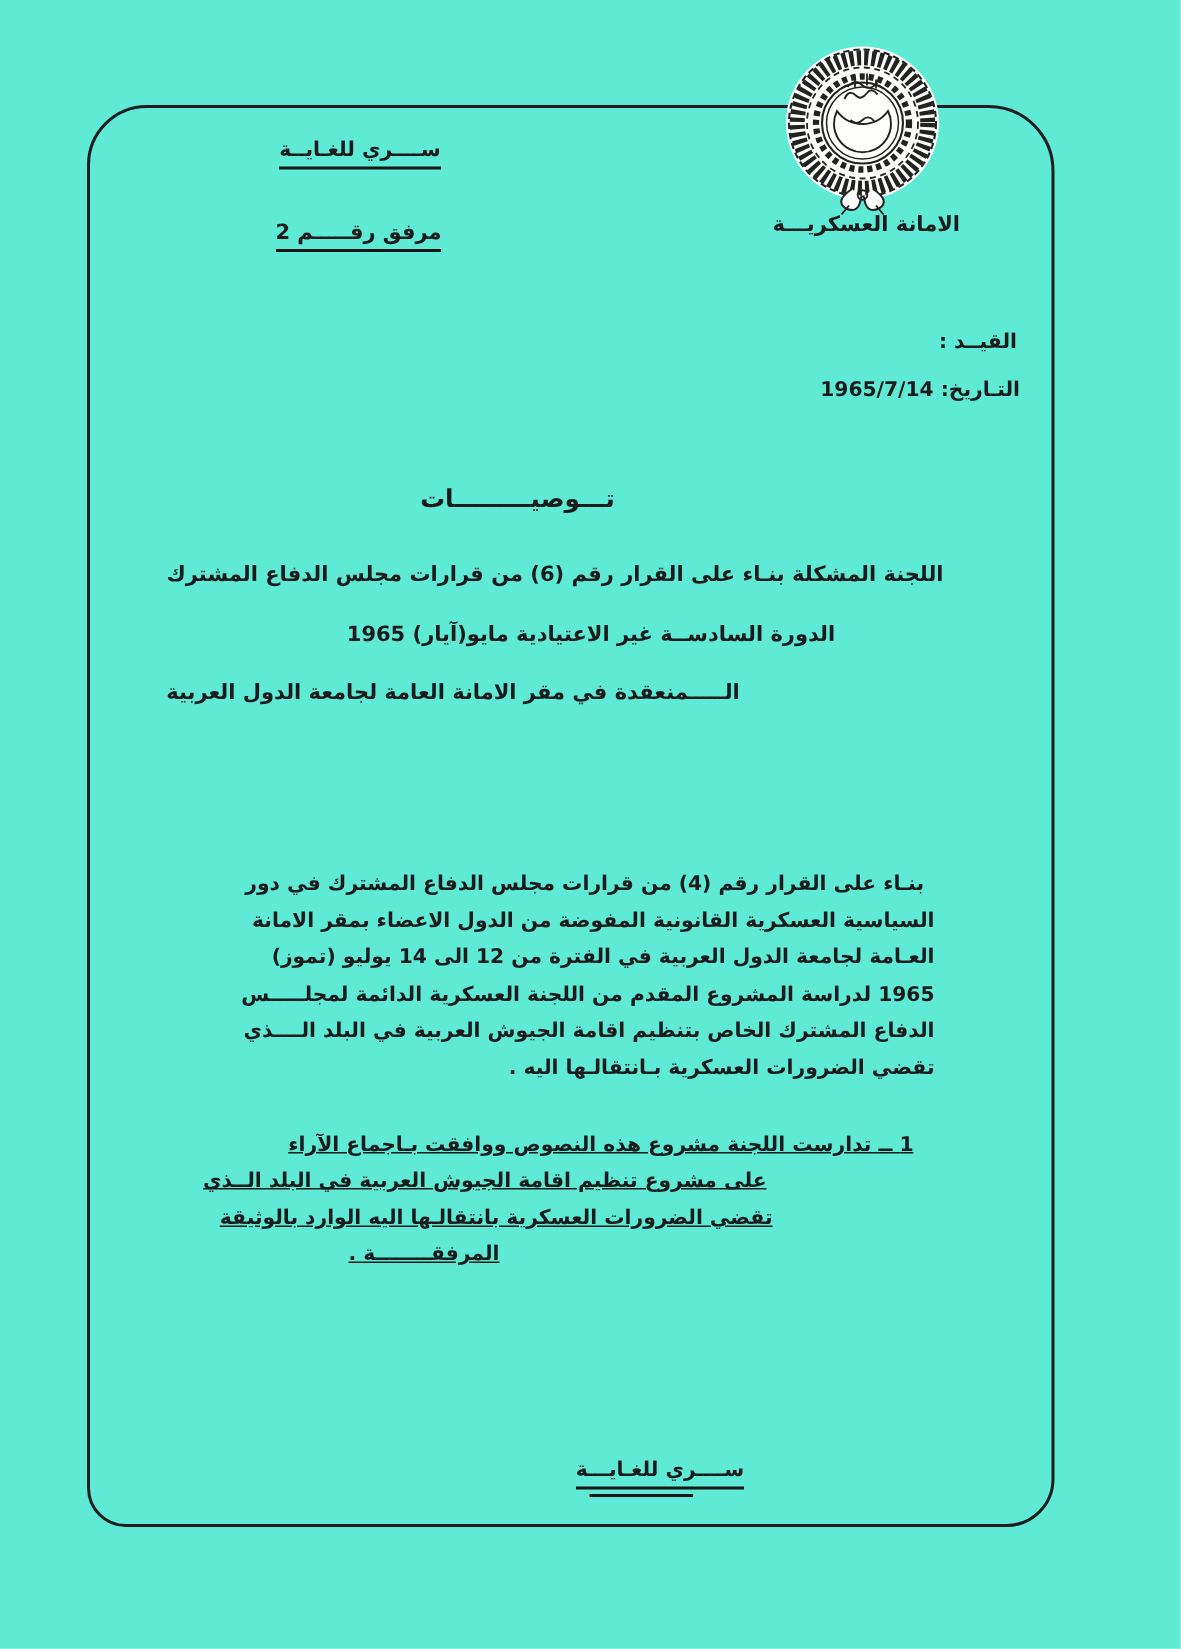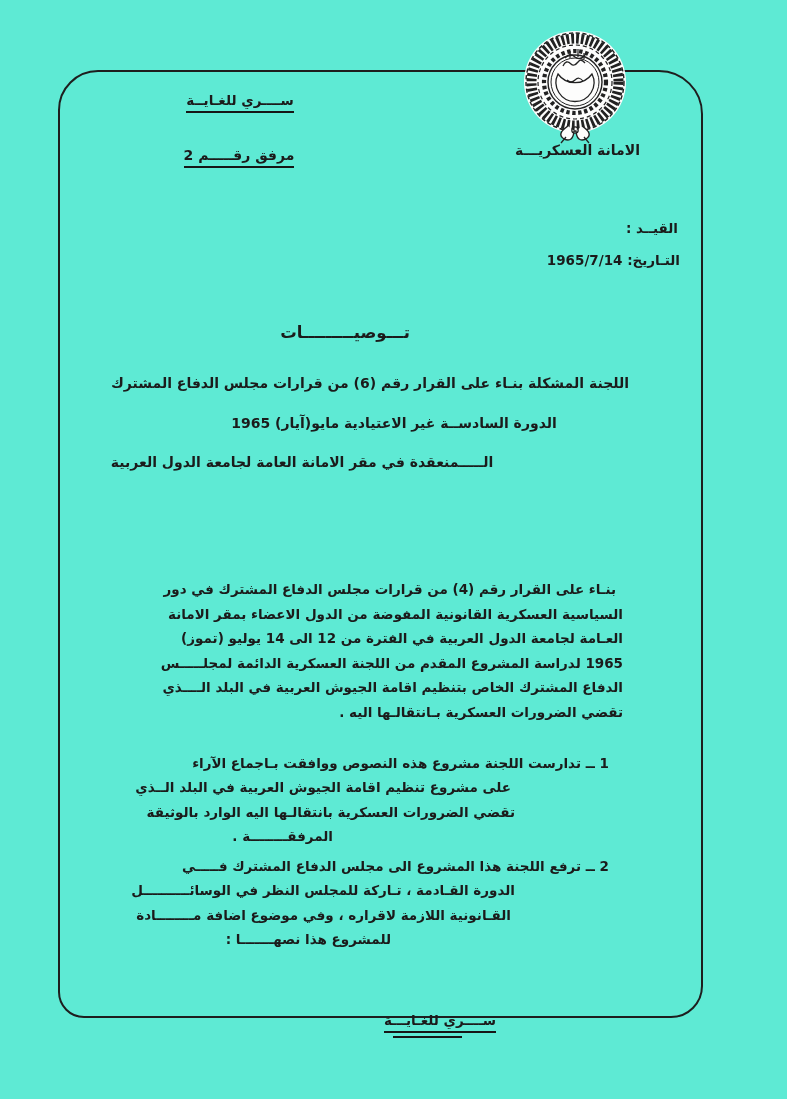--- a/index.html
+++ b/index.html
@@ -40,33 +40,33 @@
   .preamble .pl:nth-child(2){transform:translateX(24px);}
   .preamble .pl:nth-child(3){transform:translateX(-68px);}
   .preamble .pl:nth-child(4){transform:translateX(-42px);}
 
   .bodypara{right:164px;top:577px;width:505px;font-size:13.5px;}
   .bodypara .bl{height:24.6px;line-height:24.6px;text-align:right;}
   .bodypara .bl:nth-child(1){margin-right:7px;}
   .bodypara .bl:nth-child(7){margin-right:110px;}
 
   .item{right:164px;width:505px;font-size:13.5px;}
-  .item .il{height:24.4px;line-height:24.4px;text-align:right;}
+  .item .il{height:24.4px;line-height:24.4px;text-align:right;text-decoration:underline;}
   .item1{top:751px;}
   .item1 .il:nth-child(1){margin-right:14px;}
   .item1 .il:nth-child(2){margin-right:112px;}
   .item1 .il:nth-child(3){margin-right:108px;}
   .item1 .il:nth-child(4){margin-right:290px;}
   .item2{top:854px;}
   .item2 .il:nth-child(1){margin-right:14px;}
   .item2 .il:nth-child(2){margin-right:108px;}
   .item2 .il:nth-child(3){margin-right:112px;}
   .item2 .il:nth-child(4){margin-right:232px;}
 
-  .classification-bottom{left:374px;top:972px;width:132px;text-align:center;font-size:13.5px;margin-top:40px;}
+  .classification-bottom{left:374px;top:972px;width:132px;text-align:center;font-size:13.5px;}
 
   .emblem{position:absolute;left:521px;top:26px;width:108px;height:120px;}
 </style>
 </head>
 <body>
 
 <div class="page">
 
   <div class="frame"></div>
 
@@ -118,24 +118,18 @@
     <div class="bl">تقضي الضرورات العسكرية بـانتقالـها اليه .</div>
   </div>
 
   <div class="abs b item item1">
     <div class="il">1 ــ تدارست اللجنة مشروع هذه النصوص ووافقت بـاجماع الآراء</div>
     <div class="il">على مشروع تنظيم اقامة الجيوش العربية في البلد الــذي</div>
     <div class="il">تقضي الضرورات العسكرية بانتقالـها اليه الوارد بالوثيقة</div>
     <div class="il">المرفقــــــــة .</div>
   </div>
 
-  <div class="abs b item item2">
-    <div class="il">2 ــ ترفع اللجنة هذا المشروع الى مجلس الدفاع المشترك فـــــي</div>
-    <div class="il">الدورة القـادمة ، تـاركة للمجلس النظر في الوسائــــــــــل</div>
-    <div class="il">القـانونية اللازمة لاقراره ، وفي موضوع اضافة مــــــــادة</div>
-    <div class="il">للمشروع هذا نصهـــــــا :</div>
-  </div>
 
   <div class="abs b classification-bottom">
     <span class="ul ul2">ســــري للغـايـــة</span>
   </div>
 
 </div>
 
 </body></html>

